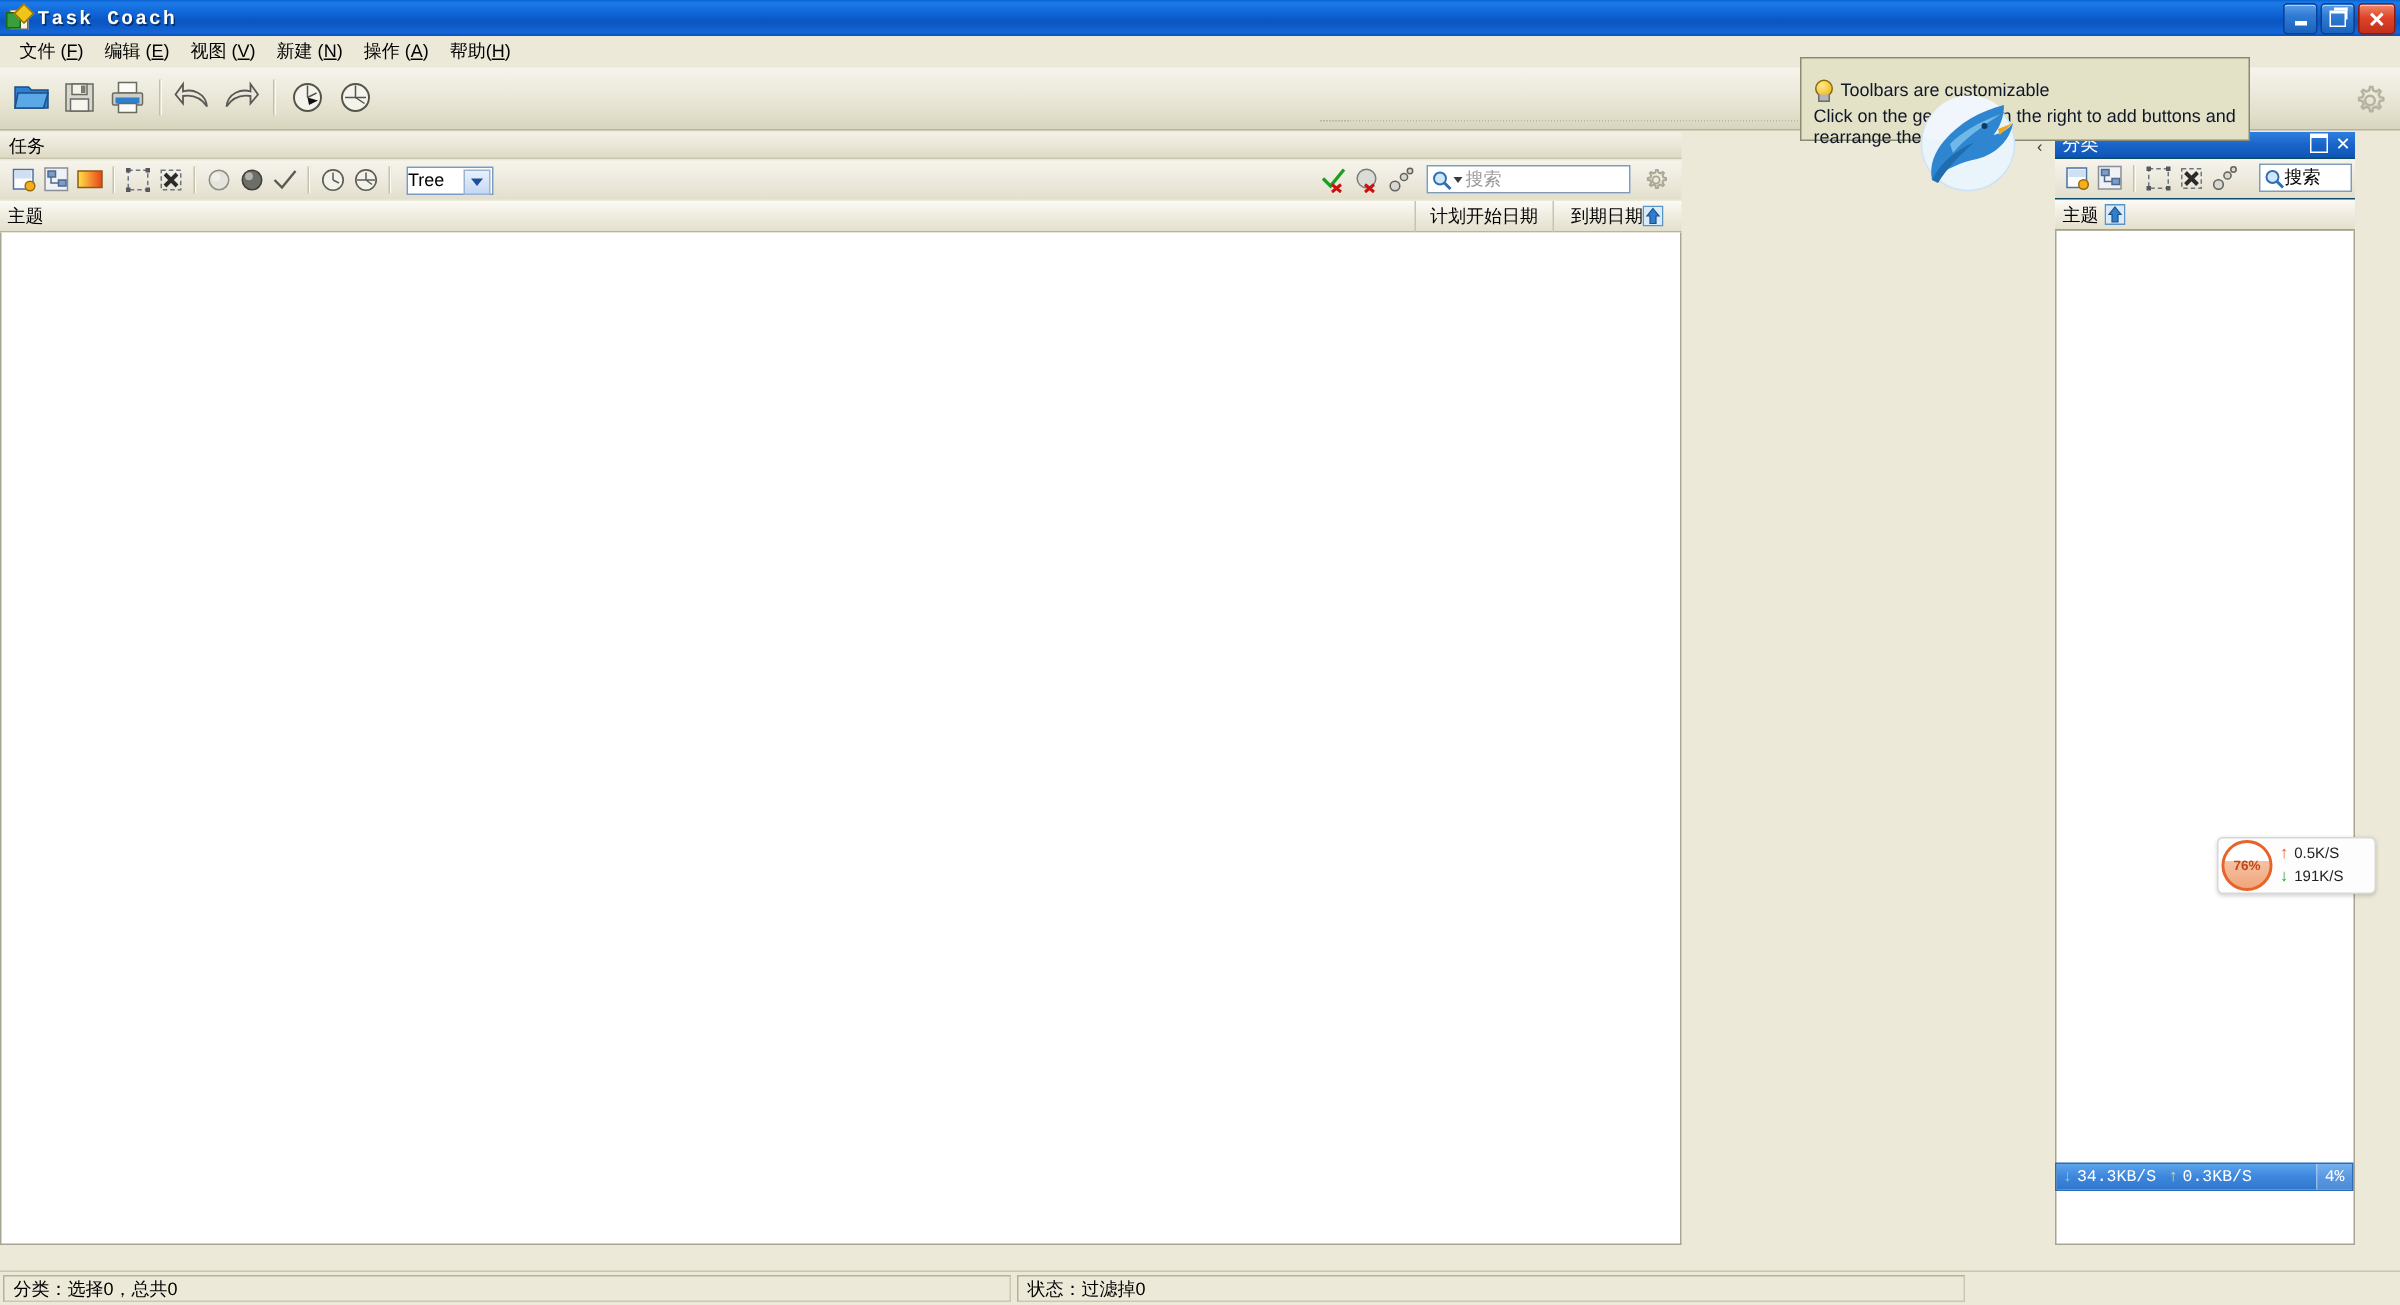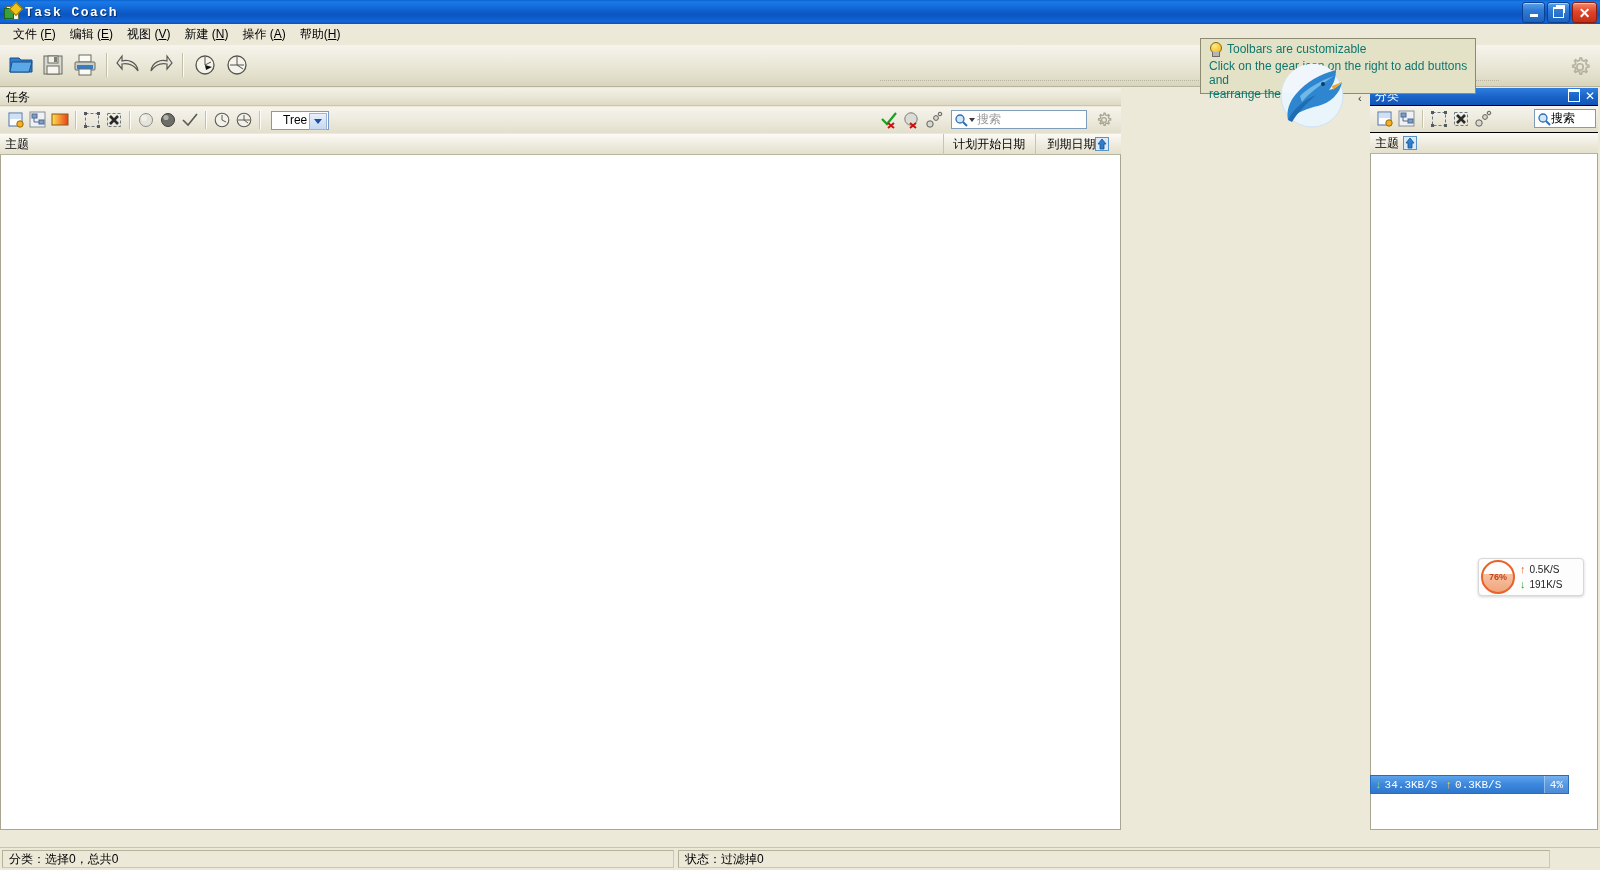--- a/index.html
+++ b/index.html
@@ -101,24 +101,24 @@
     position: absolute; right: 8px; top: 10px; width: 24px; height: 24px;
   }
 
   .ruler-dots {
     position: absolute; left: 880px; top: 80px; width: 620px; height: 1px;
     background: repeating-linear-gradient(to right, #b9b6a0 0 1px, transparent 1px 2px);
   }
 
   
   .tooltip {
-    position: absolute; left: 1200px; top: 38px; width: 276px; height: 56px;
+    position: absolute; left: 1200px; top: 38px; width: 300px; height: 56px;
     background: #e4e2c6; border: 1px solid #8d8a72;
-    box-sizing: border-box; padding: 3px 6px 4px 8px;
-    font-size: 12px; color: #0f766e; z-index: 40;
+    box-sizing: border-box; padding: 14px 6px 4px 8px;
+    font-size: 12px; color: #0f172a; z-index: 40;
     font-family: "Liberation Sans", sans-serif;
   }
   .tooltip .tip-head { display: flex; align-items: center; gap: 6px; margin-bottom: 3px; }
   .tooltip .tip-body { line-height: 14px; }
   .bulb {
     width: 12px; height: 14px; position: relative; flex: none;
   }
   .bulb .glass {
     position: absolute; left: 1px; top: 0; width: 10px; height: 10px; border-radius: 50%;
     background: radial-gradient(circle at 35% 30%, #ffe98a 0%, #f2c230 70%, #c99a12 100%);
@@ -154,21 +154,21 @@
   }
   .mini-btn {
     width: 22px; height: 22px; display: flex; align-items: center; justify-content: center;
     position: relative;
   }
   .mini-sep { width: 1px; height: 18px; background: #c5c2ac; border-right: 1px solid #fcfbf5; margin: 0 4px; }
   .view-select {
     margin-left: 6px; width: 58px; height: 19px;
     border: 1px solid #7b9ac2; background: #fff;
     display: flex; align-items: center; font-size: 12px;
-    box-sizing: border-box; padding-left: 11px; position: relative;
+    box-sizing: border-box; padding-left: 0; position: relative;
   }
   .view-select .caret-box {
     position: absolute; right: 1px; top: 1px; width: 16px; height: 15px;
     background: linear-gradient(to bottom, #e9f0fb, #c5d8f2);
     border: 1px solid #9bb4d4; display: flex; align-items: center; justify-content: center;
   }
   .caret-down { width: 0; height: 0; border-left: 4px solid transparent; border-right: 4px solid transparent; border-top: 5px solid #1f4e9c; }
 
   .search-wrap {
     position: absolute; right: 34px; top: 3px;
@@ -193,22 +193,21 @@
   .col-cell.right { justify-content: center; }
   .list-body {
     position: absolute; left: 0; top: 67px; right: 0; bottom: 0;
     background: #ffffff; border: 1px solid #a8a592; border-top: none;
     box-sizing: border-box;
   }
 
   
   .cat-panel {
     position: absolute; left: 1370px; top: 88px; width: 200px; height: 742px;
-    background: #000000;
-    padding-left: 28px;
+    background: #0c4a6e;
   }
   .cat-caption {
     position: absolute; left: 0; top: 0; width: 100%; height: 17px;
     background: linear-gradient(to bottom, #2f7fe0 0%, #1a64c8 50%, #0f55b6 100%);
     color: #fff; font-size: 12px; padding-left: 5px; line-height: 17px;
     box-sizing: border-box; display: flex; align-items: center;
   }
   .cat-cap-btns { position: absolute; right: 3px; top: 1px; display: flex; gap: 5px; align-items: center; }
   .cap-btn { color: #fff; font-size: 12px; line-height: 1; }
   .cap-float { width: 10px; height: 9px; border: 1px solid #fff; border-top-width: 3px; }
@@ -277,21 +276,21 @@
     position: absolute; left: 0; bottom: 0; width: 1600px; height: 22px;
     background: #ece9d8; border-top: 1px solid #c9c6ae;
     display: flex; align-items: center; font-size: 12px;
   }
   .status-cell {
     height: 18px; display: flex; align-items: center; padding: 0 6px;
     border: 1px solid #cbc8b2; border-top-color: #b5b29a; border-left-color: #b5b29a;
     background: #ece9d8; margin: 0 2px; box-sizing: border-box;
   }
   .status-cell.c1 { width: 672px; }
-  .status-cell.c2 { width: 872px; }
+  .status-cell.c2 { width: 632px; }
 
   
   .ico { display: block; }
 </style>
 </head>
 <body>
 
 <div id="app">
 
   <div class="titlebar">

